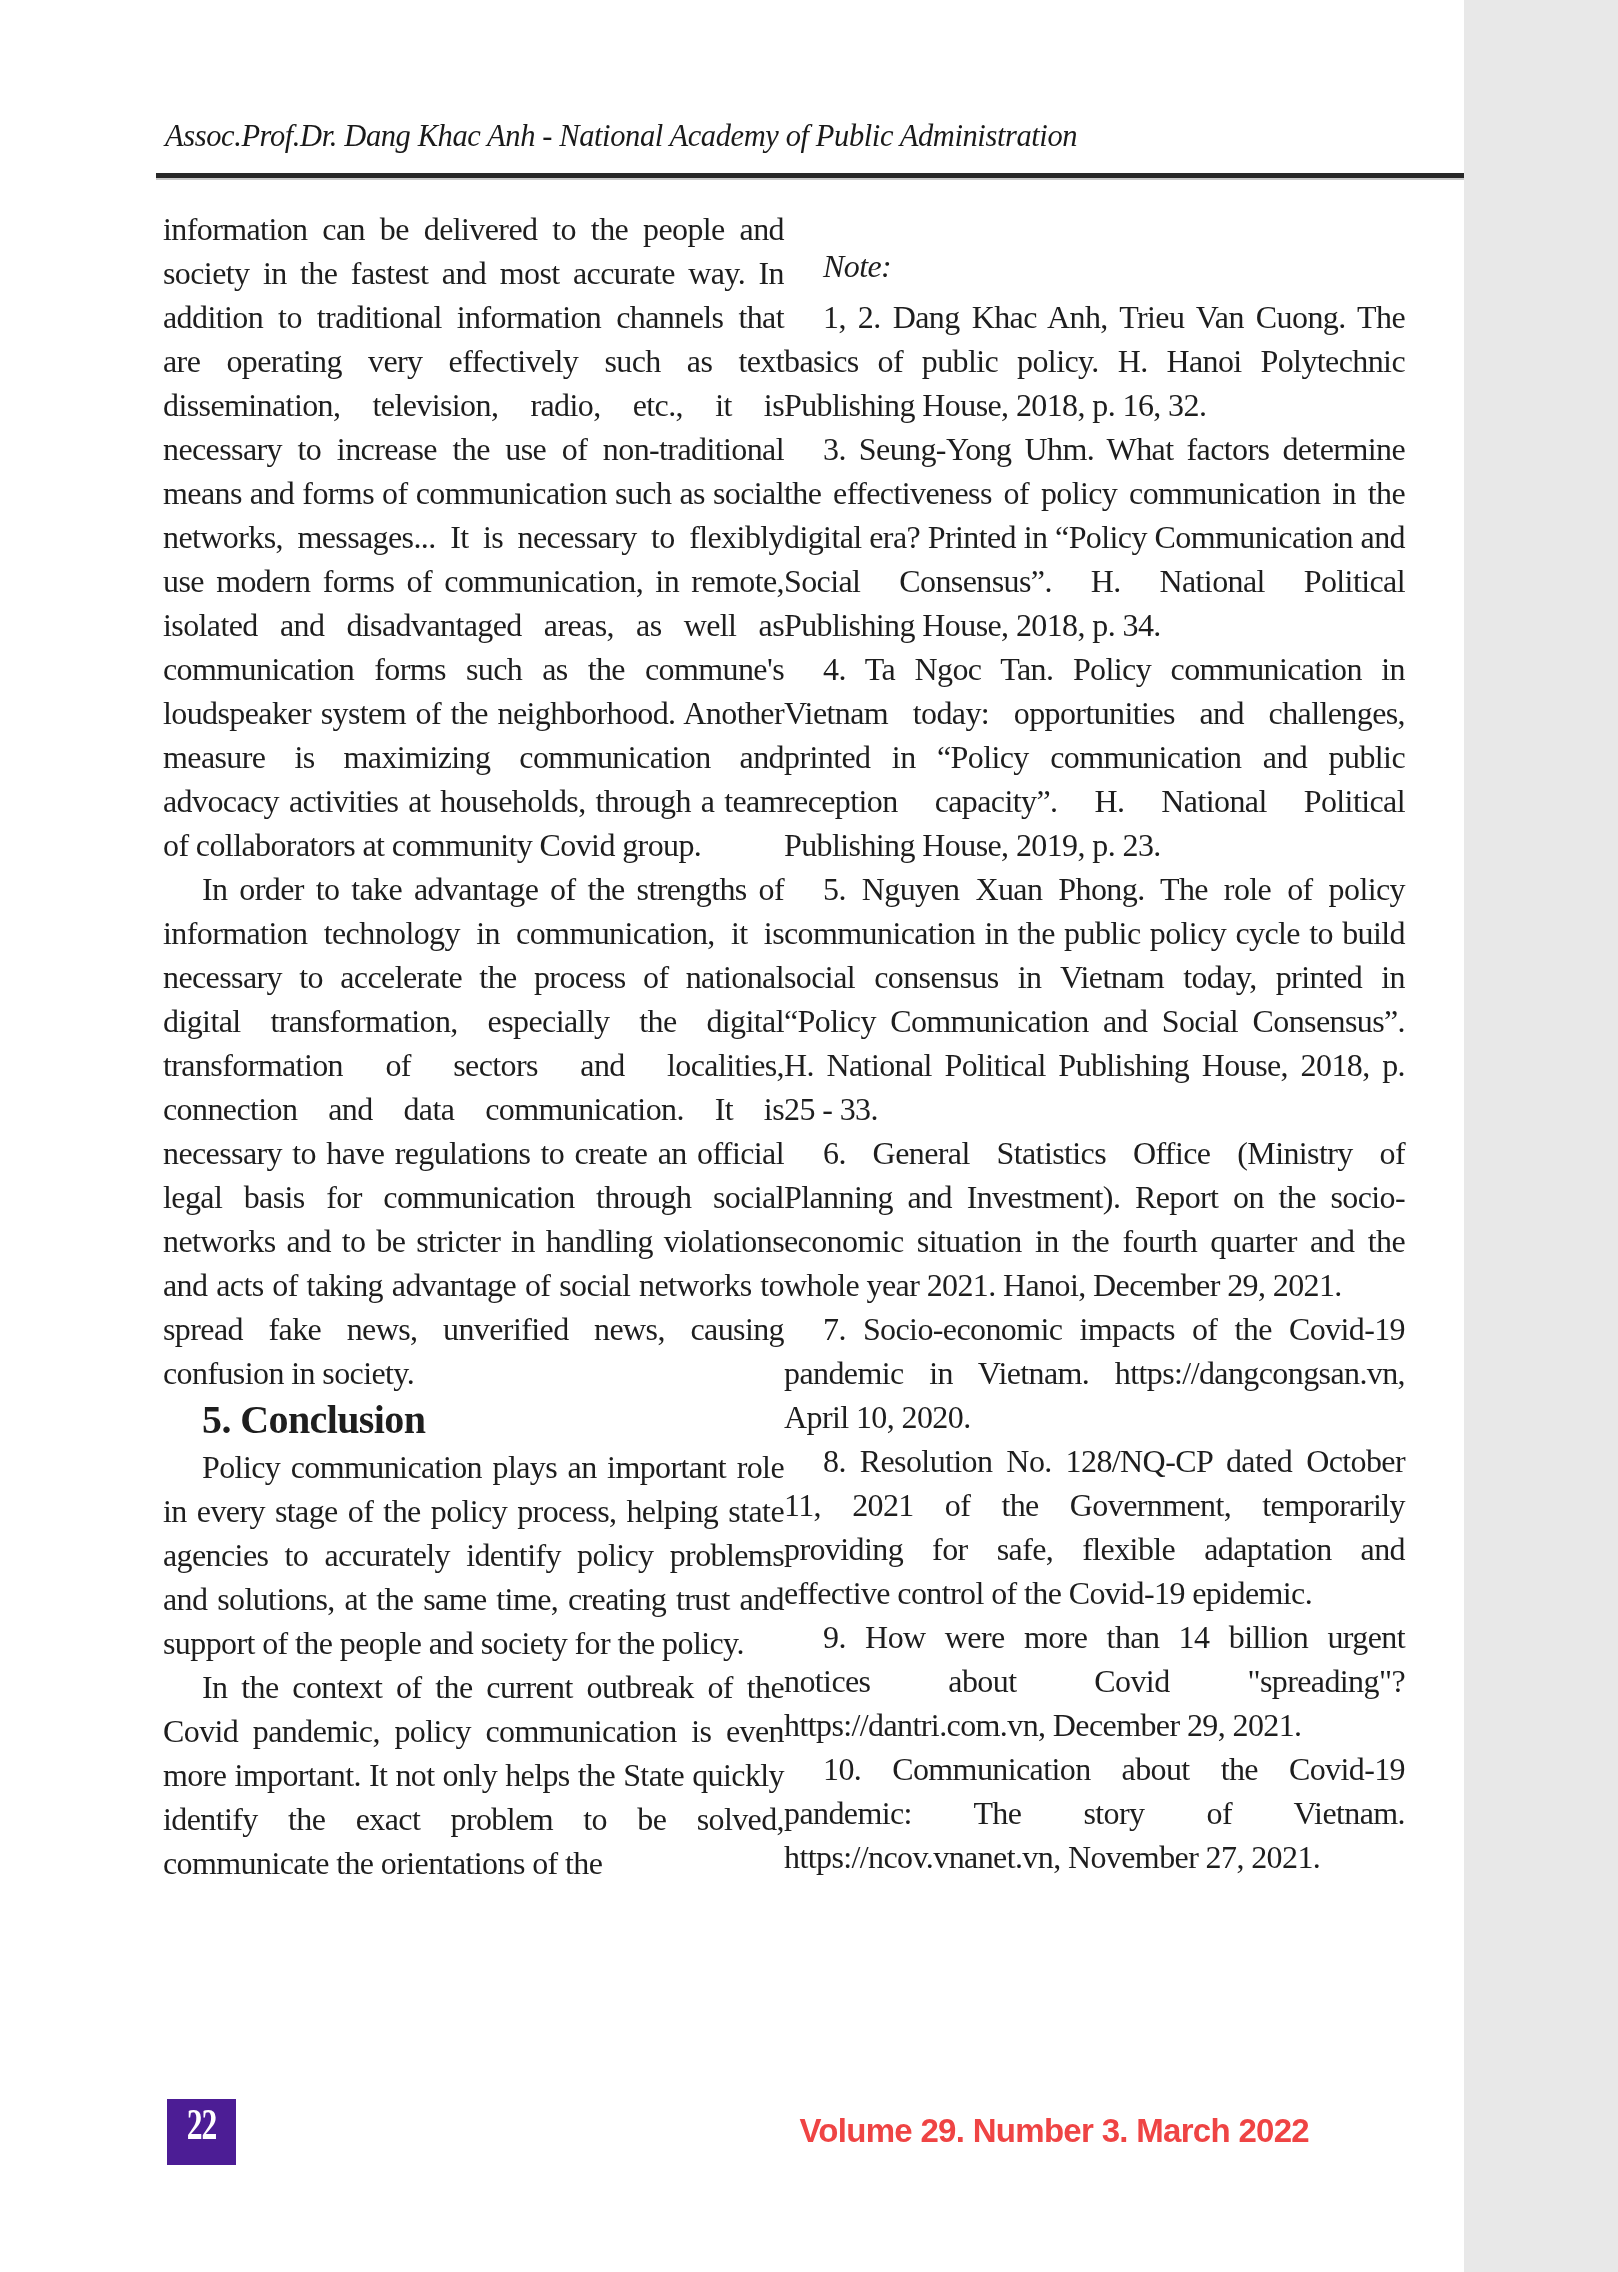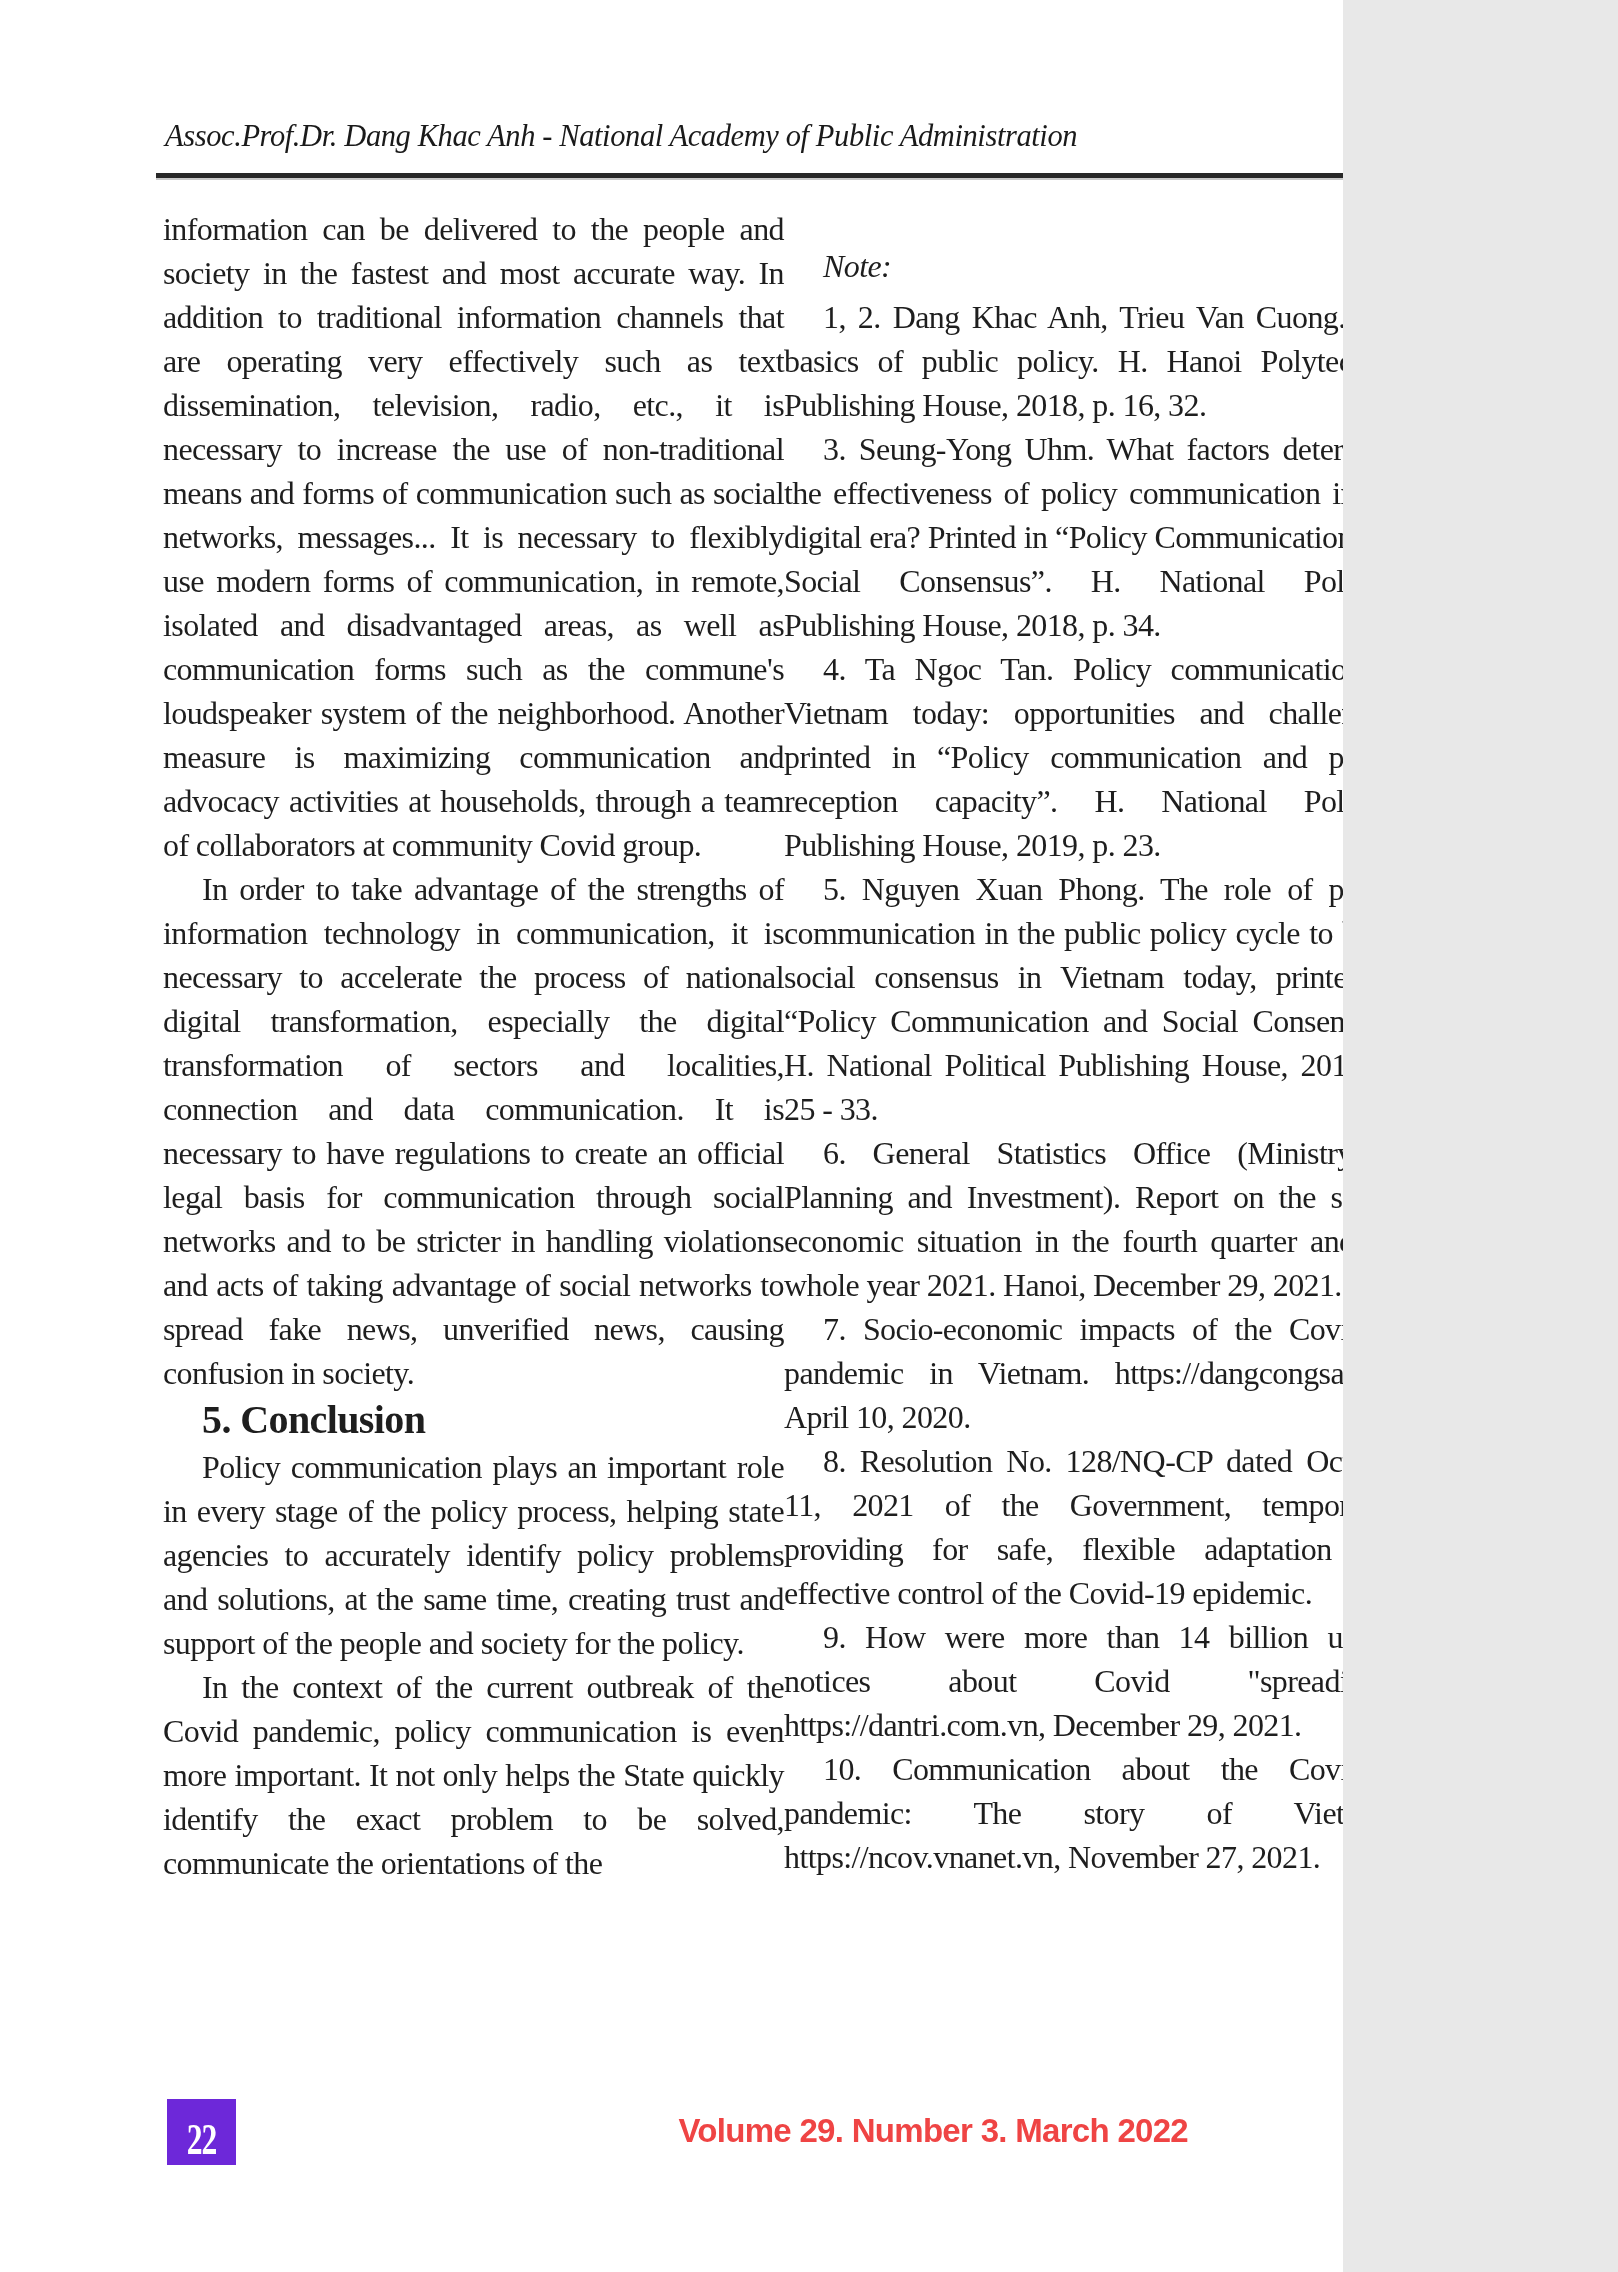--- a/index.html
+++ b/index.html
@@ -1,18 +1,18 @@
 <!DOCTYPE html>
 <html style="font-size:11.4px"><head>
 <meta charset="utf-8">
 <style>
   html,body { margin:0; padding:0; background:#e8e8e8; }
   .page {
     position:relative;
-    width:1343px; height:2273px;
+    width:1464px; height:2273px;
     background:#ffffff;
     font-family:"Liberation Serif", serif;
     color:#1e1e1e;
     overflow:hidden;
   }
   .running-head {
     position:absolute;
     left:165px; top:119px;
     width:1321px;
     font-style:italic;
@@ -52,22 +52,22 @@
   }
   .note-heading {
     margin:37px 0 7px 0 !important;
     font-weight:normal;
     font-style:italic;
   }
   .pagenum-box {
     position:absolute;
     left:167px; top:2099px;
     width:69px; height:66px;
-    background:#6d28d9;
-    display:flex; align-items:flex-end; justify-content:center;
+    background:#4c1d95;
+    display:flex; align-items:flex-start; justify-content:center;
   }
   .pagenum-box span {
     color:#ffffff;
     font-family:"Liberation Serif", serif;
     font-weight:bold;
     font-size:44px;
     transform:scaleX(0.72);
     letter-spacing:-1.4px;
   }
   .volume-line {

